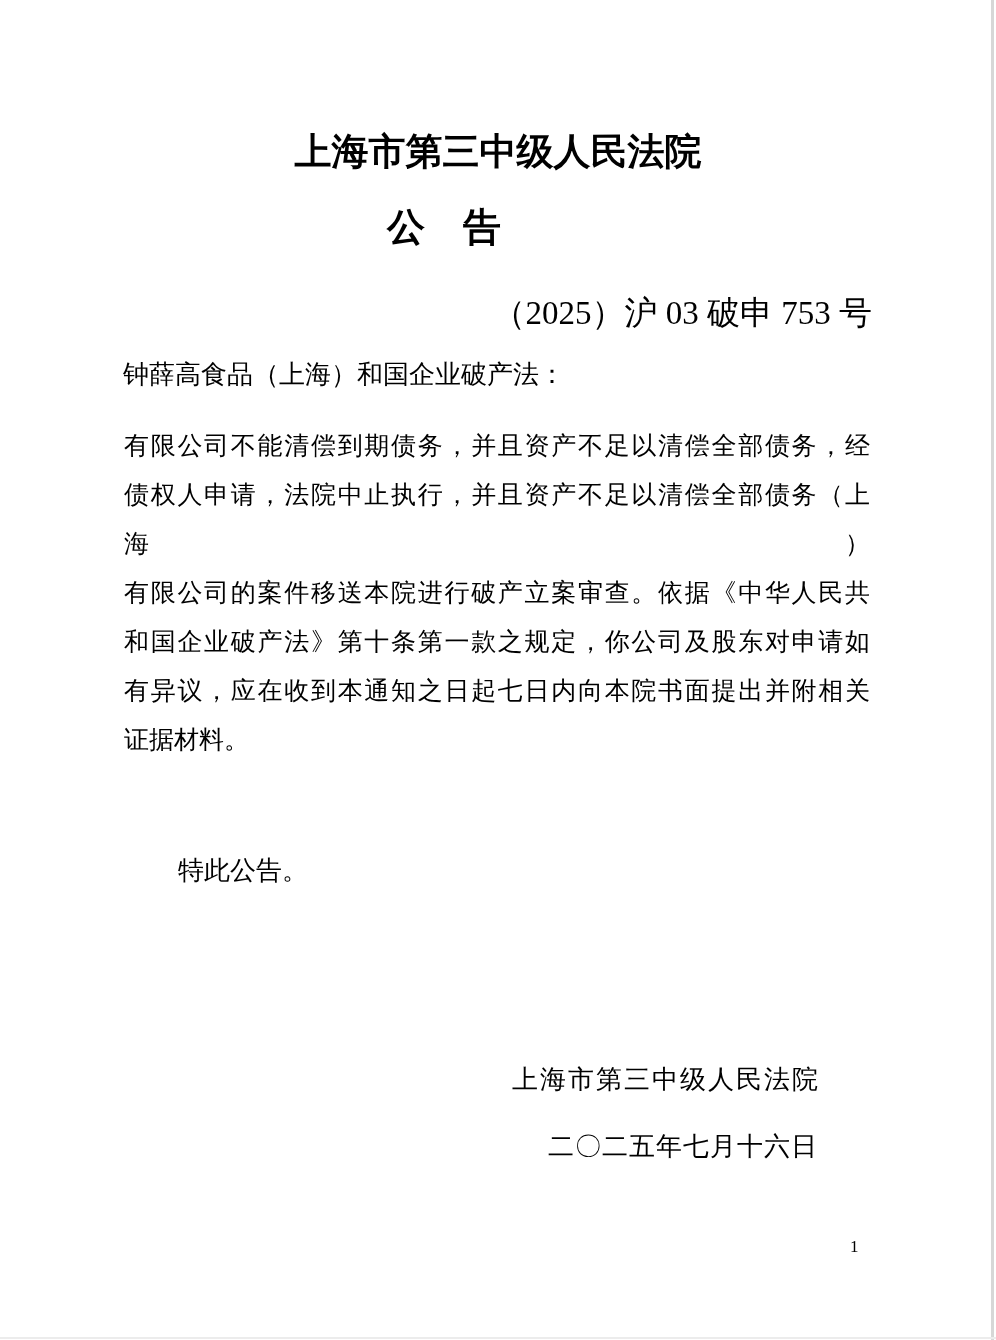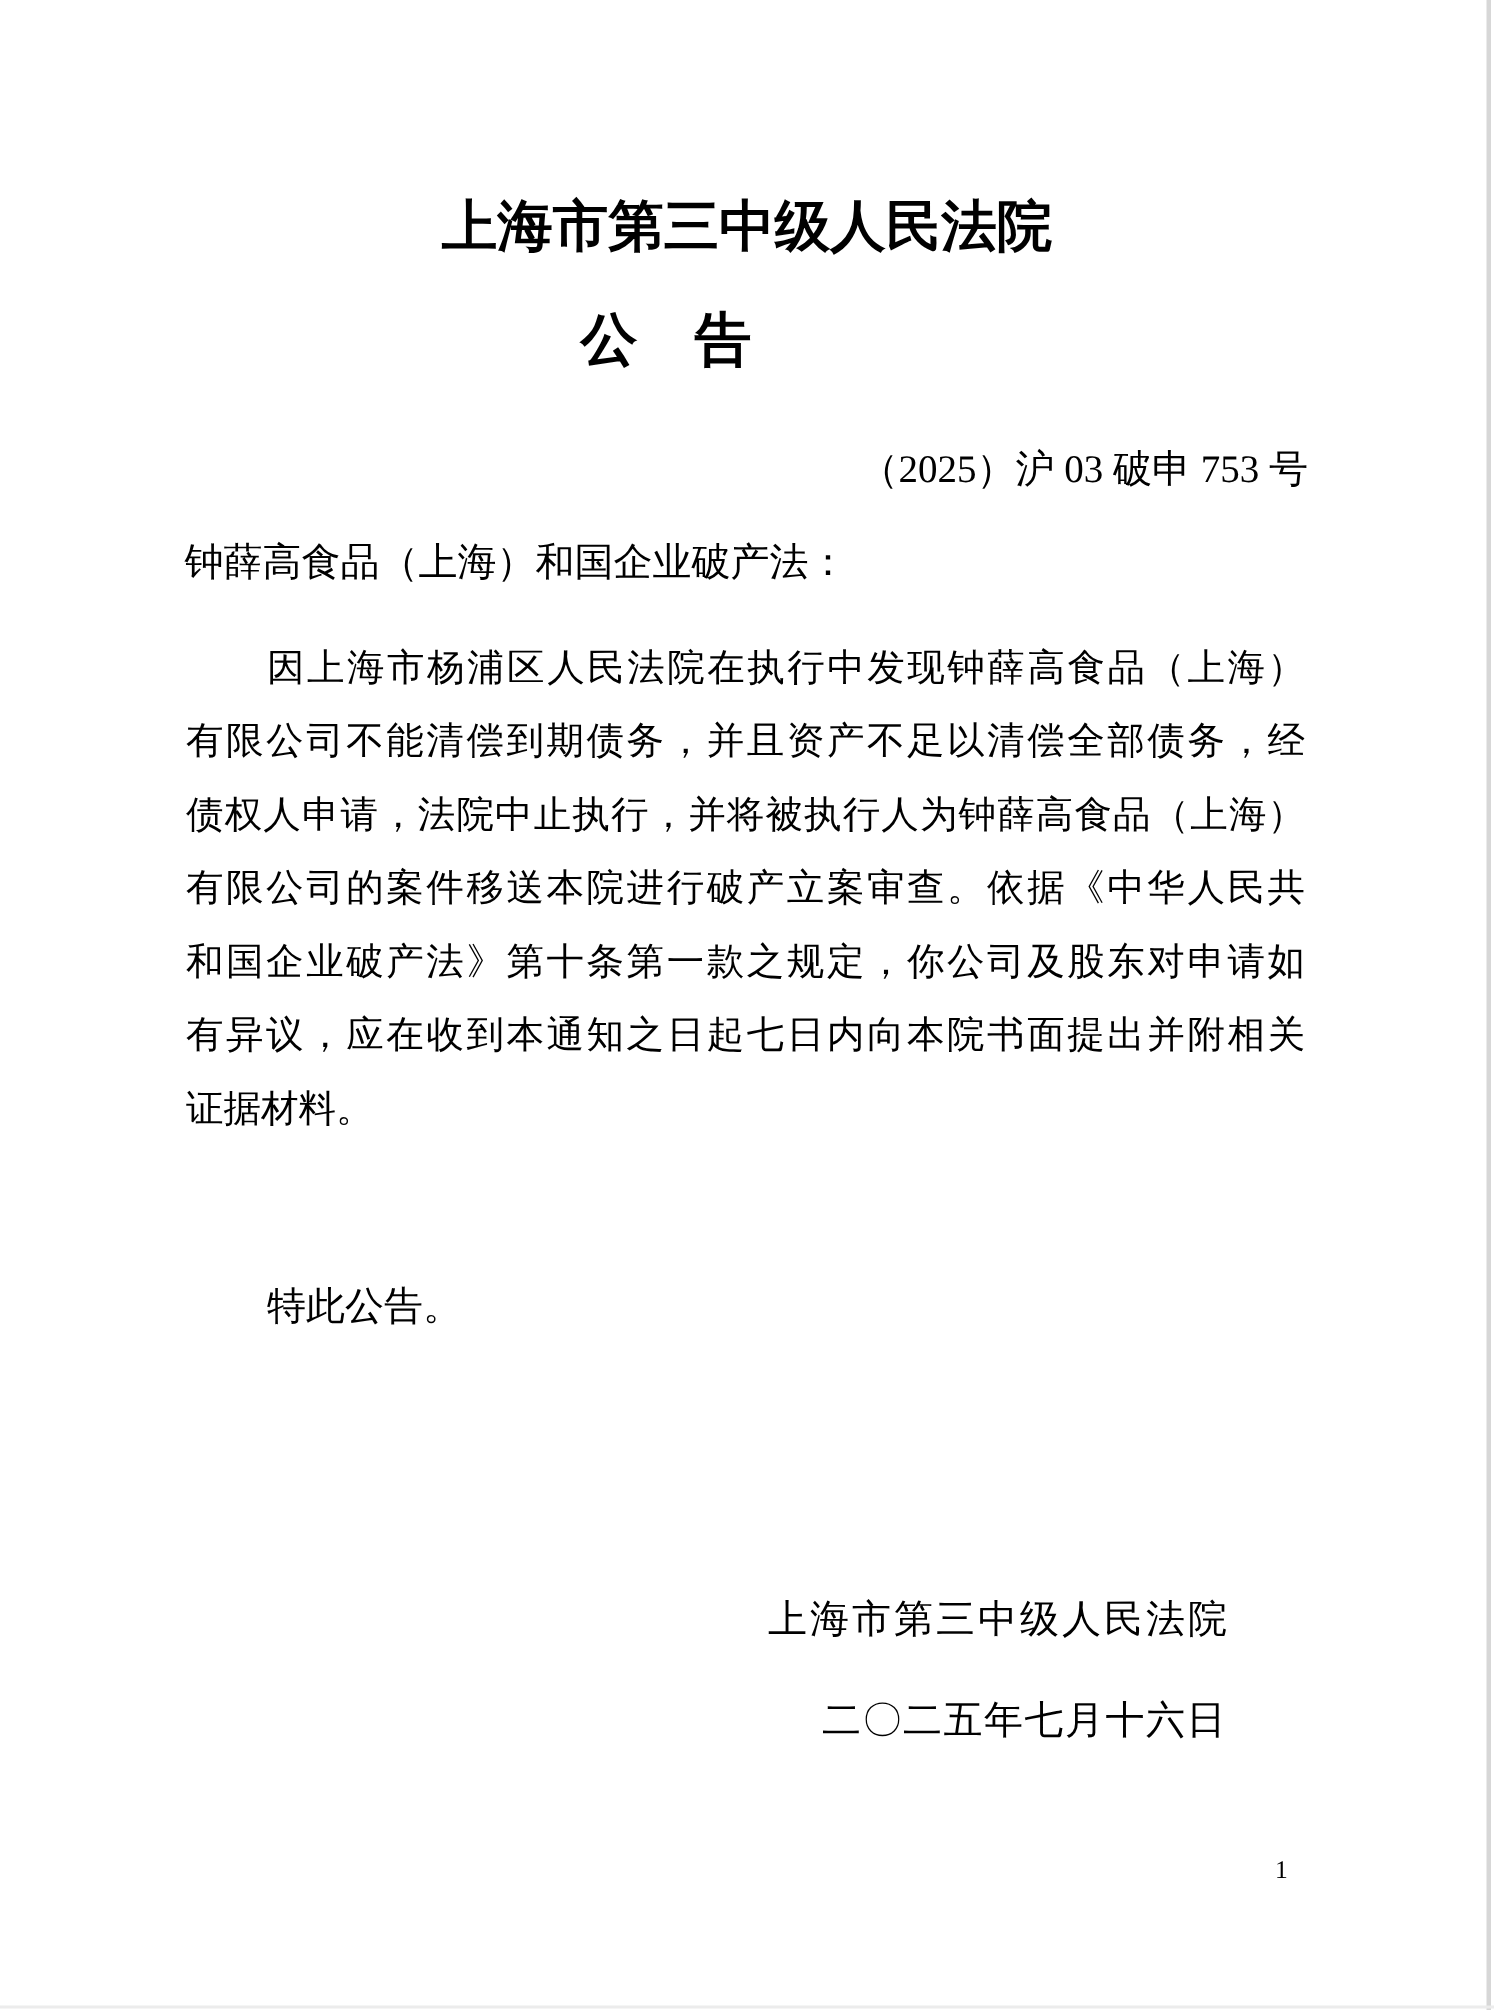--- a/index.html
+++ b/index.html
@@ -49,21 +49,21 @@
     width: 888px;
     text-align: center;
     font-size: 38px;
     font-weight: bold;
     line-height: 44px;
   }
   .case-number {
     position: absolute;
     top: 298px;
     right: 124px;
-    font-size: 26px;
+    font-size: 33px;
     line-height: 30px;
   }
   .addressee {
     position: absolute;
     top: 360px;
     left: 123px;
     font-size: 26px;
     line-height: 30px;
   }
   .body-block {
@@ -124,23 +124,22 @@
 
   <div class="court-title">上海市第三中级人民法院</div>
 
   <div class="doc-type">公　告</div>
 
   <div class="case-number">（2025）沪 03 破申 753 号</div>
 
   <div class="addressee">钟薛高食品（上海）和国企业破产法：</div>
 
   <div class="body-block">
-    <div class="body-line justify indent">因上海市杨浦区人民法院在执行中发现钟薛高食品（上海）</div>
     <div class="body-line justify">有限公司不能清偿到期债务，并且资产不足以清偿全部债务，经</div>
-    <div class="body-line justify">债权人申请，法院中止执行，并将被执行人为钟薛高食品（上海）</div>
+    <div class="body-line justify">债权人申请，法院中止执行，并且资产不足以清偿全部债务（上海）</div>
     <div class="body-line justify">有限公司的案件移送本院进行破产立案审查。依据《中华人民共</div>
     <div class="body-line justify">和国企业破产法》第十条第一款之规定，你公司及股东对申请如</div>
     <div class="body-line justify">有异议，应在收到本通知之日起七日内向本院书面提出并附相关</div>
     <div class="body-line">证据材料。</div>
   </div>
 
   <div class="closing">特此公告。</div>
 
   <div class="signature-court">上海市第三中级人民法院</div>
 

